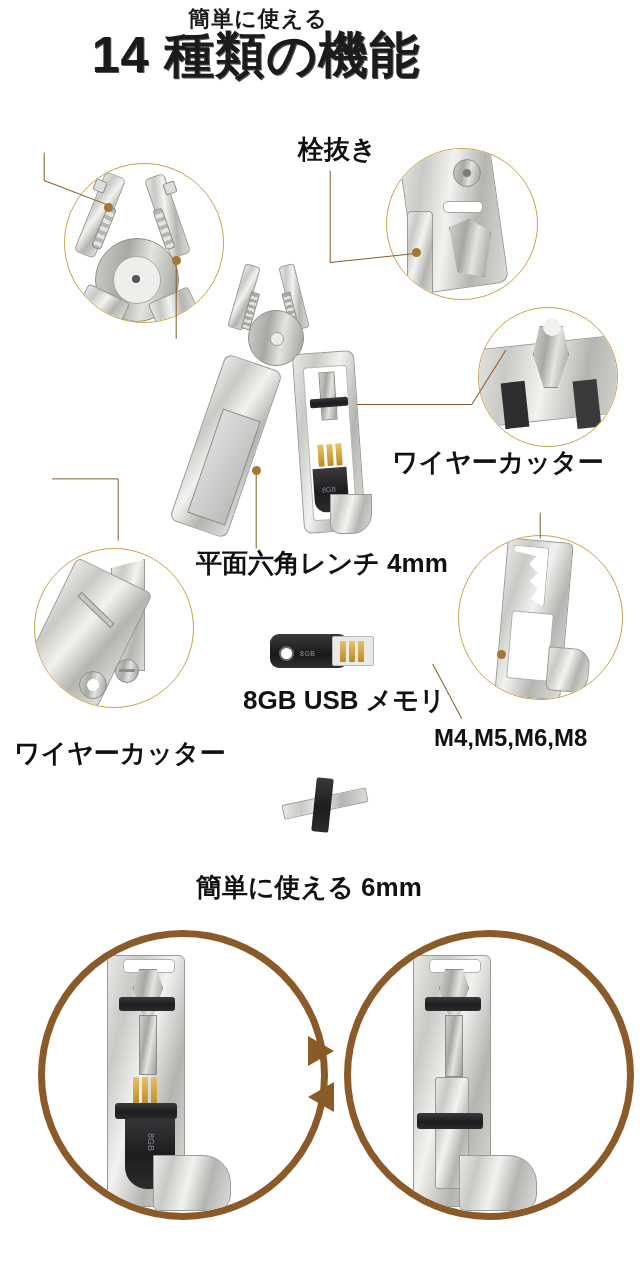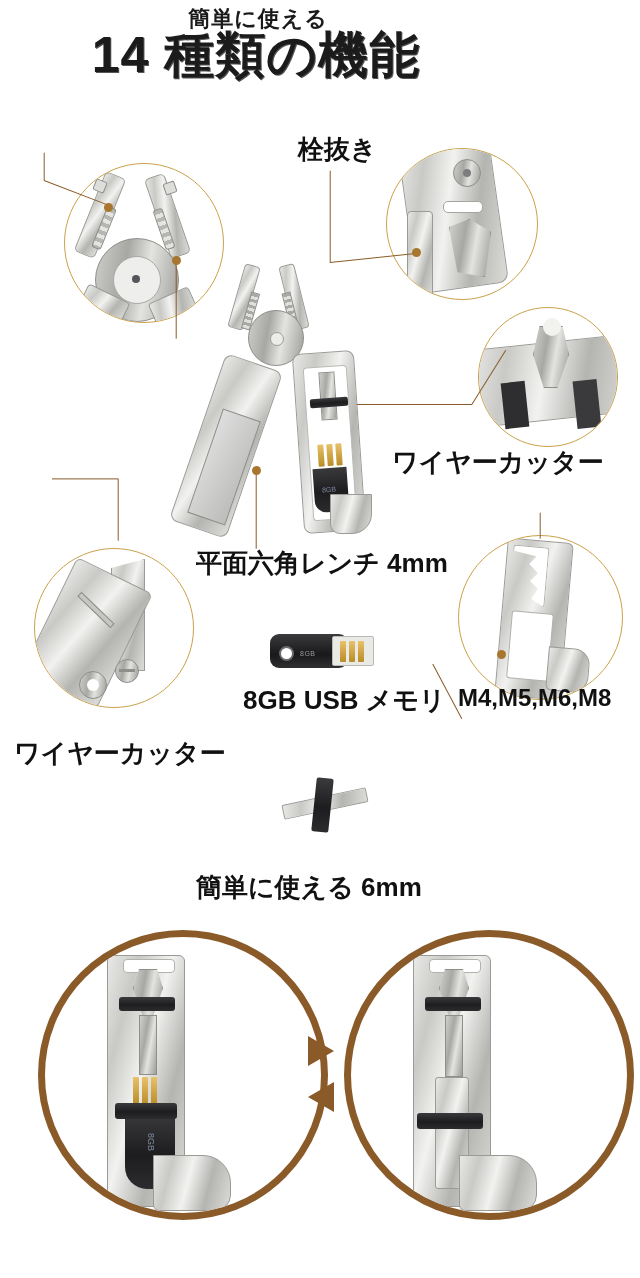--- a/index.html
+++ b/index.html
@@ -261,21 +261,21 @@
   <div class="leader" style="left:256px; top:470px; width:78px; transform:rotate(90deg);"></div>
   <div class="dot" style="left:252px; top:466px;"></div>
 
   <div class="circ" style="left:458px; top:535px; width:165px; height:165px;">
     <div class="metal" style="position:absolute; left:42px; top:4px; width:66px; height:158px; border-radius:6px; transform:rotate(5deg);"></div>
     <div style="position:absolute; left:52px; top:10px; width:34px; height:58px; background:#ffffff; border:1px solid #b0b0ad; border-radius:3px; transform:rotate(5deg); clip-path:polygon(0 0,100% 0,100% 100%,62% 88%,78% 70%,54% 58%,74% 44%,48% 30%,66% 16%,0 10%);"></div>
     <div style="position:absolute; left:50px; top:76px; width:40px; height:66px; background:#ffffff; border:1px solid #b0b0ad; border-radius:3px; transform:rotate(5deg);"></div>
     <div class="metal" style="position:absolute; left:88px; top:112px; width:42px; height:44px; border-radius:0 16px 16px 6px; transform:rotate(5deg);"></div>
   </div>
 
-  <div class="lbl s24" style="left:434px; top:684px;margin-left:24px;">M4,M5,M6,M8</div>
+  <div class="lbl s24" style="left:434px; top:724px;">M4,M5,M6,M8</div>
   <div class="leader" style="left:540px; top:512px; width:26px; transform:rotate(90deg);"></div>
   <div class="leader" style="left:462px; top:718px; width:62px; transform:rotate(-118deg);"></div>
   <div class="dot" style="left:497px; top:650px;"></div>
 
   <div style="position:absolute; left:270px; top:630px; width:116px; height:44px;">
     <div class="usb-body" style="left:0; top:4px; width:78px; height:34px;"></div>
     <div class="usb-ring" style="left:9px; top:16px;"></div>
     <div class="usb-txt" style="left:30px; top:20px;">8GB</div>
     <div class="usb-cap" style="left:62px; top:6px; width:42px; height:30px; border-radius:2px;"></div>
     <div class="usb-contacts" style="left:70px; top:10px; height:22px;">

